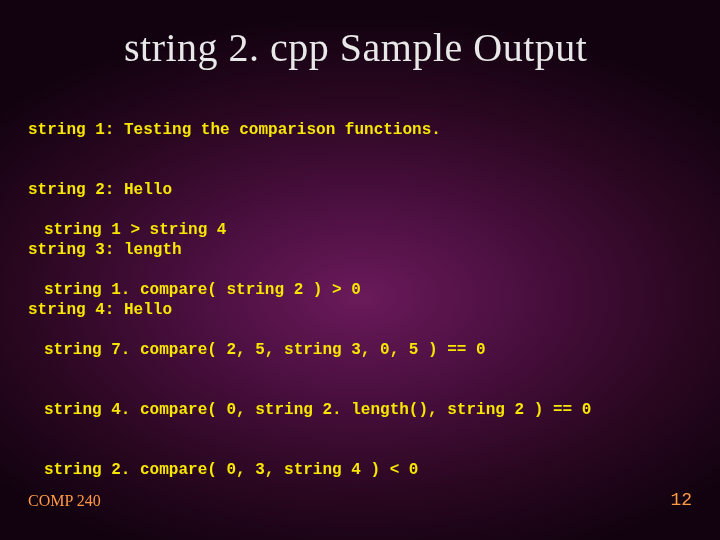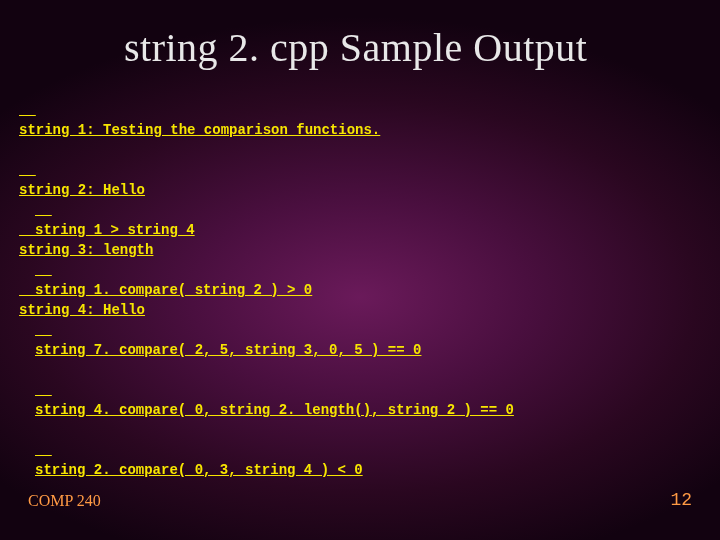--- a/index.html
+++ b/index.html
@@ -19,28 +19,27 @@
     font-size: 40px;
     color: #e8e8e8;
     font-weight: normal;
     position: absolute;
     top: 24px;
     left: 124px;
     letter-spacing: 0.5px;
   }
   .code-block {
     position: absolute;
-    left: 19px;
-    font-size: 14px;
+    left: 28px;
+    font-size: 16px;
     font-weight: bold;
     color: #f7e600;
     line-height: 20px;
     white-space: pre;
     letter-spacing: 0px;
-    text-decoration: underline;
   }
   .block1 {
     top: 80px;
   }
   .block2 {
     top: 180px;
     margin-left: 16px;
   }
   .footer-left {
     position: absolute;

